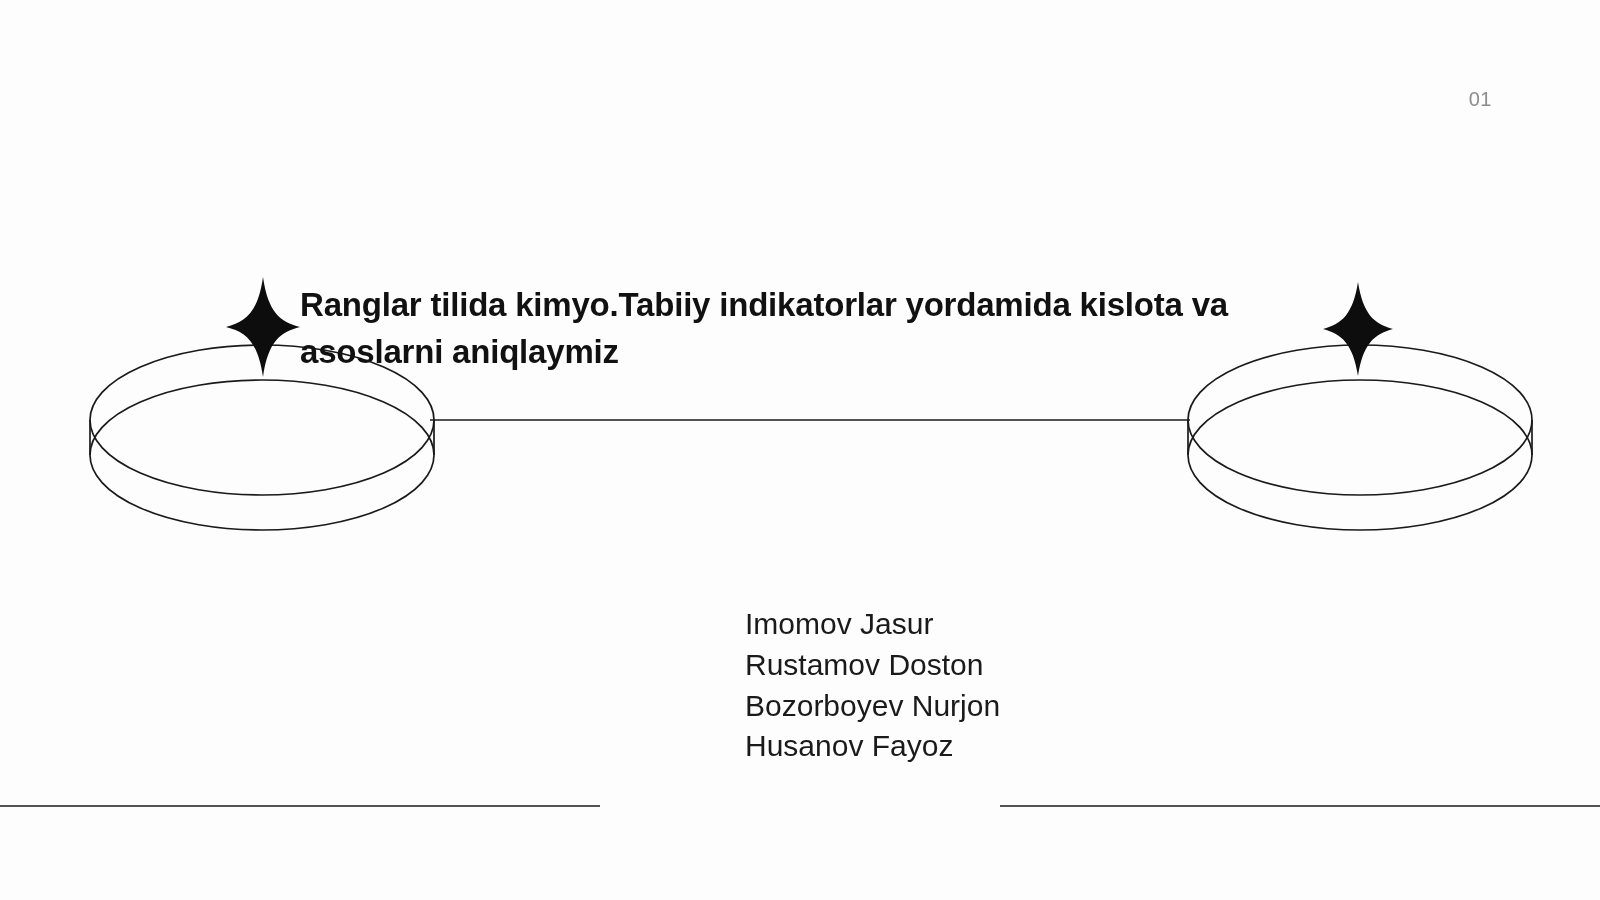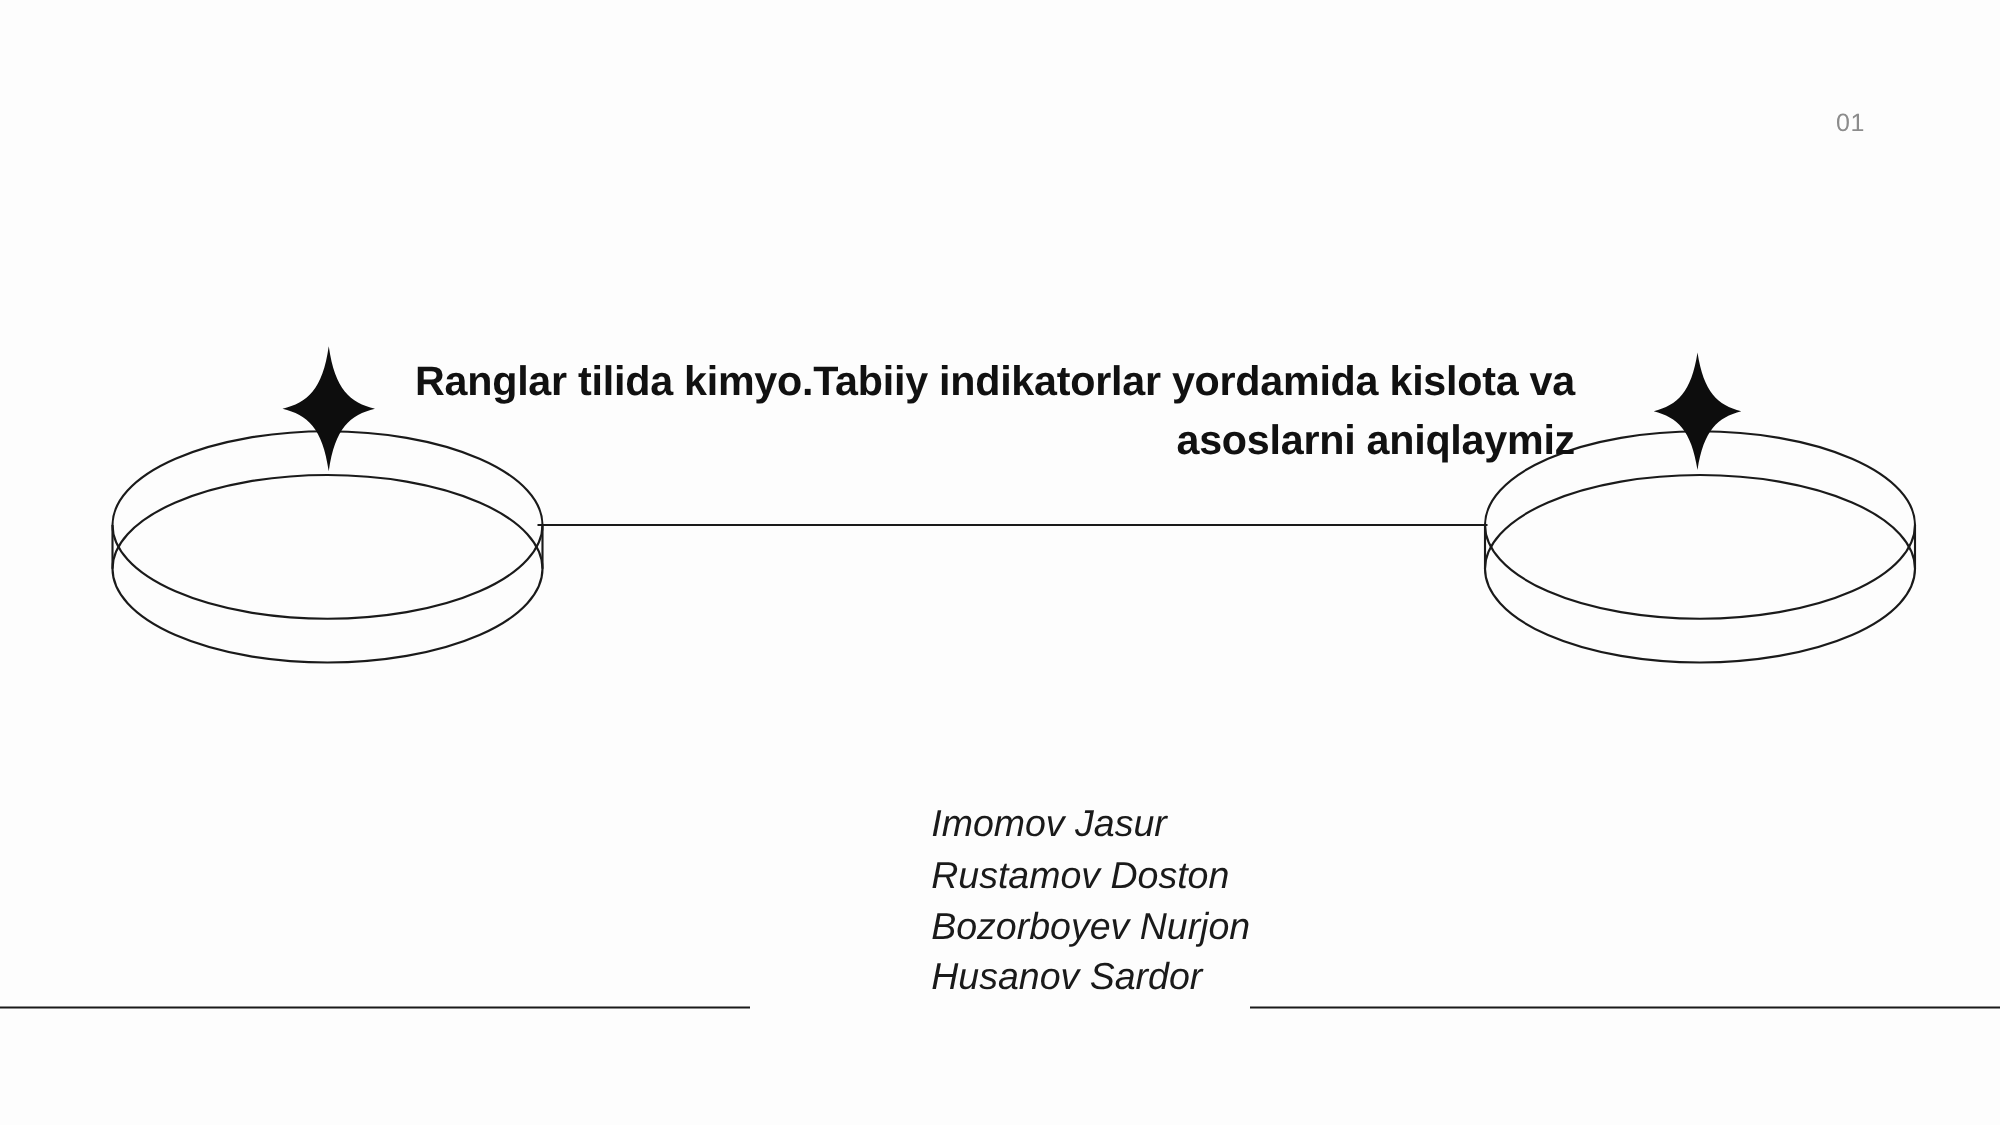--- a/index.html
+++ b/index.html
@@ -32,38 +32,36 @@
   .deco-layer {
     position: absolute;
     inset: 0;
     pointer-events: none;
   }
   .title {
     position: absolute;
     left: 300px;
     top: 282px;
     width: 960px;
-    text-align: right;
+    text-align: left;
     font-size: 33px;
     font-weight: bold;
     line-height: 1.42;
     color: #111111;
     font-family: "Liberation Sans", sans-serif;
     letter-spacing: -0.2px;
   }
   .authors {
     position: absolute;
     left: 745px;
     top: 604px;
-    font-style: italic;
     font-size: 30px;
     line-height: 1.36;
     color: #1a1a1a;
     font-family: "Liberation Sans", sans-serif;
-    margin-top: 36px;
   }
   .authors div {
     white-space: nowrap;
   }
 </style>
 </head>
 <body>
 
 <div class="slide">
 
@@ -101,16 +99,16 @@
              C 1353 344, 1342 334, 1323 329
              C 1342 324, 1353 314, 1358 282 Z" fill="#0d0d0d"></path>
   </svg>
 
   <div class="title">Ranglar tilida kimyo.Tabiiy indikatorlar yordamida kislota va asoslarni aniqlaymiz</div>
 
   <div class="authors">
     <div>Imomov Jasur</div>
     <div>Rustamov Doston</div>
     <div>Bozorboyev Nurjon</div>
-    <div>Husanov Sardor</div>
+    <div>Husanov Fayoz</div>
   </div>
 
 </div>
 
 </body></html>

